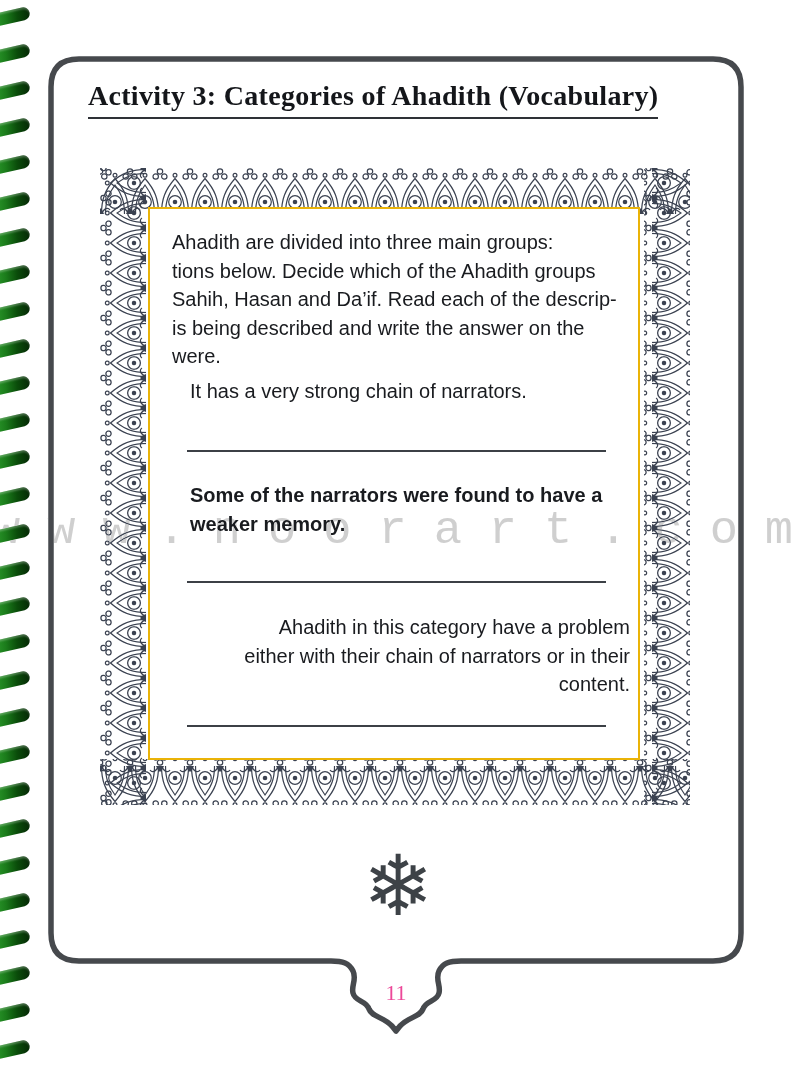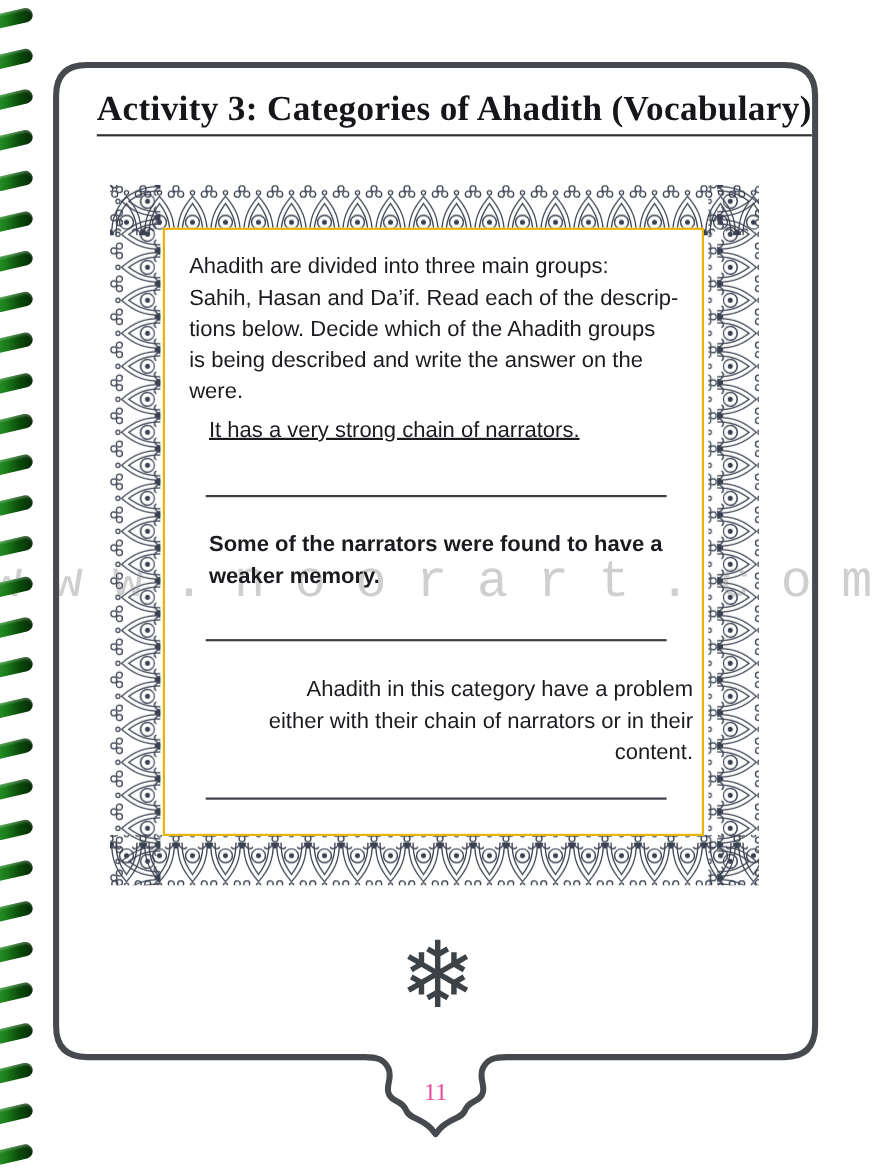--- a/index.html
+++ b/index.html
@@ -10,35 +10,35 @@
   #page-svg{position:absolute;left:0;top:0;z-index:1;}
 
   
   #spiral{position:absolute;left:0;top:0;width:40px;height:1069px;z-index:3;}
   .coil{position:absolute;left:-7px;width:37px;height:13px;border-radius:8px;
         background:linear-gradient(100deg,#2f9e2f 0%,#1b7c1b 35%,#0a4c0a 65%,#052605 100%);
         transform:rotate(-13deg);box-shadow:inset 0 2px 2px rgba(255,255,255,.25);}
 
   
   #title{position:absolute;left:88px;top:80px;z-index:5;
-         font-family:"Liberation Serif",serif;font-weight:bold;font-size:32px;
+         font-family:"Liberation Serif",serif;font-weight:bold;font-size:28px;
          color:#14161a;letter-spacing:.3px;padding-bottom:5px;
          border-bottom:2.5px solid #2e3136;}
 
   
   #ornament{position:absolute;left:100px;top:168px;z-index:4;}
 
   
   #inner-box{position:absolute;left:148px;top:207px;width:492px;height:553px;
              background:#ffffff;border:2px solid #eab308;box-sizing:border-box;z-index:5;}
   .txt{position:absolute;font-size:20px;line-height:28.5px;color:#191b1f;}
   .txt span{display:block;white-space:nowrap;}
   #instructions{left:22px;top:19px;width:456px;}
   .prompt{left:40px;width:440px;}
-  #prompt-1{top:168px;text-decoration:underline;} #prompt-2{top:272px;font-weight:bold;} #prompt-3{top:404px;text-align:right;}
+  #prompt-1{top:168px;} #prompt-2{top:272px;font-weight:bold;} #prompt-3{top:404px;text-align:right;}
   .answer-line{position:absolute;left:37px;width:419px;height:0;
                border-top:2px solid #3c4046;}
   #line-1{top:241px;} #line-2{top:372px;} #line-3{top:516px;}
 
   
   #watermark{position:absolute;left:-8px;top:504px;width:816px;z-index:40;
              font-family:"Liberation Mono",monospace;font-size:47px;letter-spacing:27px;
              color:#c3c3c3;opacity:.8;white-space:nowrap;mix-blend-mode:darken;
              pointer-events:none;}
 
@@ -134,22 +134,22 @@
   <rect x="0" y="0" width="590" height="46" fill="url(#pt)"></rect>
   <rect x="0" y="591" width="590" height="46" fill="url(#pb)"></rect>
   <rect x="0" y="0" width="46" height="637" fill="url(#pl)"></rect>
   <rect x="544" y="0" width="46" height="637" fill="url(#pr)"></rect>
 </svg>
 
 <div id="inner-box">
 
   <div id="instructions" class="txt">
     <span>Ahadith are divided into three main groups:</span>
+    <span>tions below. Decide which of the Ahadith groups</span>
     <span>Sahih, Hasan and Da’if.  Read each of the descrip-</span>
-    <span>tions below. Decide which of the Ahadith groups</span>
     <span>is being described and write the answer on the</span>
     <span>were.</span>
   </div>
 
   <div id="prompt-1" class="txt prompt">
     <span>It has a very strong chain of narrators.</span>
   </div>
   <div id="line-1" class="answer-line"></div>
 
   <div id="prompt-2" class="txt prompt">

